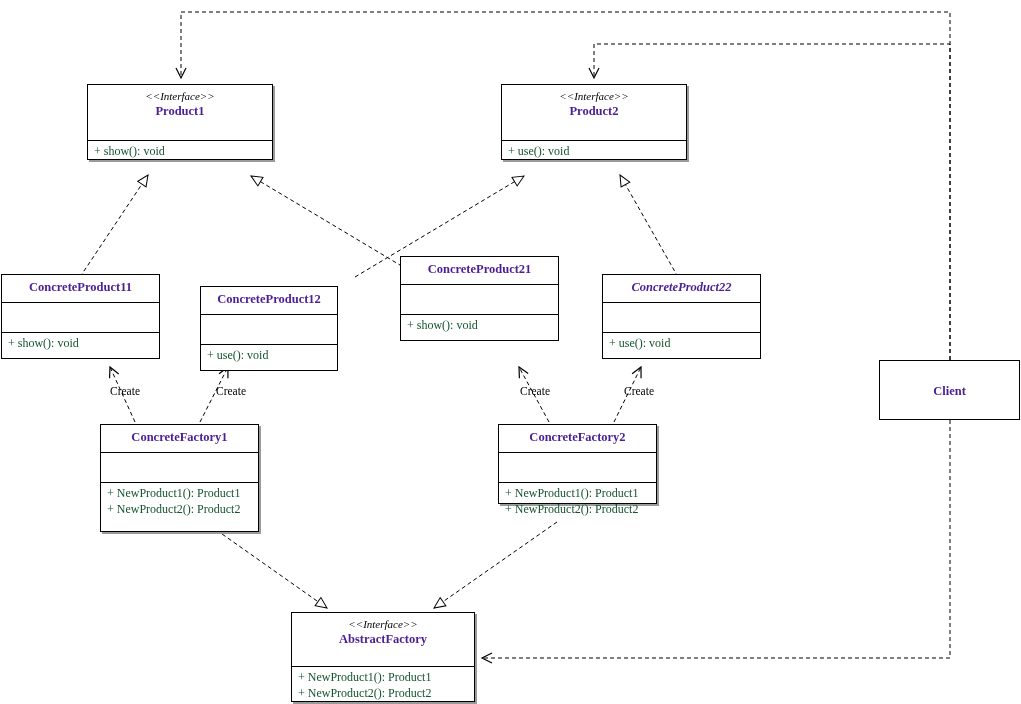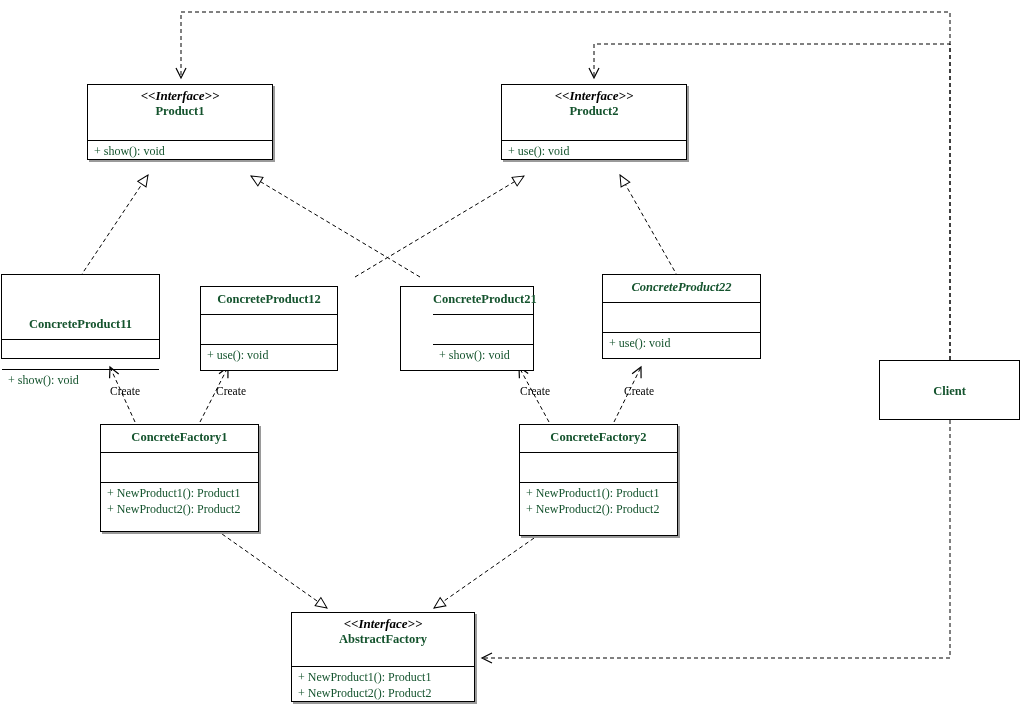--- a/index.html
+++ b/index.html
@@ -37,30 +37,29 @@
   }
   .sec.header {
     text-align: center;
     padding-top: 4px;
   }
   .sec.divider {
     border-top: 1px solid #000000;
   }
   .stereotype {
     font-style: italic;
-    font-size: 13px;
+    font-size: 11px;
     line-height: 14px;
     color: #000000;
-    font-weight: bold;
   }
   .clsname {
     font-weight: bold;
     font-size: 12.5px;
     line-height: 16px;
-    color: #14532d;
+    color: #4c1d95;
   }
   .member {
     font-size: 12px;
     line-height: 16px;
     padding-left: 6px;
     color: #14532d;
     white-space: nowrap;
   }
   .sec.body {
     padding-top: 2px;
@@ -150,40 +149,40 @@
     <div class="sec header" style="height:55px;">
       <div class="stereotype">&lt;&lt;Interface&gt;&gt;</div>
       <div class="clsname">Product2</div>
     </div>
     <div class="sec divider body">
       <div class="member">+ use(): void</div>
     </div>
   </div>
 
   <div class="uml-box" style="left:1px; top:274px; width:159px; height:85px;">
-    <div class="sec header" style="height:27px;margin-top:37px;">
+    <div class="sec header" style="height:27px;">
       <div class="clsname">ConcreteProduct11</div>
     </div>
     <div class="sec divider" style="height:30px;"></div>
     <div class="sec divider body">
       <div class="member">+ show(): void</div>
     </div>
   </div>
 
   <div class="uml-box" style="left:200px; top:286px; width:138px; height:85px;">
     <div class="sec header" style="height:27px;">
       <div class="clsname">ConcreteProduct12</div>
     </div>
     <div class="sec divider" style="height:30px;"></div>
     <div class="sec divider body">
       <div class="member">+ use(): void</div>
     </div>
   </div>
 
-  <div class="uml-box" style="left:400px; top:286px; width:134px; height:85px;padding-left:32px;">
+  <div class="uml-box" style="left:400px; top:256px; width:159px; height:85px;">
     <div class="sec header" style="height:27px;">
       <div class="clsname">ConcreteProduct21</div>
     </div>
     <div class="sec divider" style="height:30px;"></div>
     <div class="sec divider body">
       <div class="member">+ show(): void</div>
     </div>
   </div>
 
   <div class="uml-box" style="left:602px; top:274px; width:159px; height:85px;">
@@ -200,21 +199,21 @@
     <div class="sec header" style="height:27px;">
       <div class="clsname">ConcreteFactory1</div>
     </div>
     <div class="sec divider" style="height:30px;"></div>
     <div class="sec divider body">
       <div class="member">+ NewProduct1(): Product1</div>
       <div class="member">+ NewProduct2(): Product2</div>
     </div>
   </div>
 
-  <div class="uml-box shadowed" style="left:519px; top:424px; width:159px; height:112px;">
+  <div class="uml-box shadowed" style="left:498px; top:424px; width:159px; height:80px;">
     <div class="sec header" style="height:27px;">
       <div class="clsname">ConcreteFactory2</div>
     </div>
     <div class="sec divider" style="height:30px;"></div>
     <div class="sec divider body">
       <div class="member">+ NewProduct1(): Product1</div>
       <div class="member">+ NewProduct2(): Product2</div>
     </div>
   </div>
 

